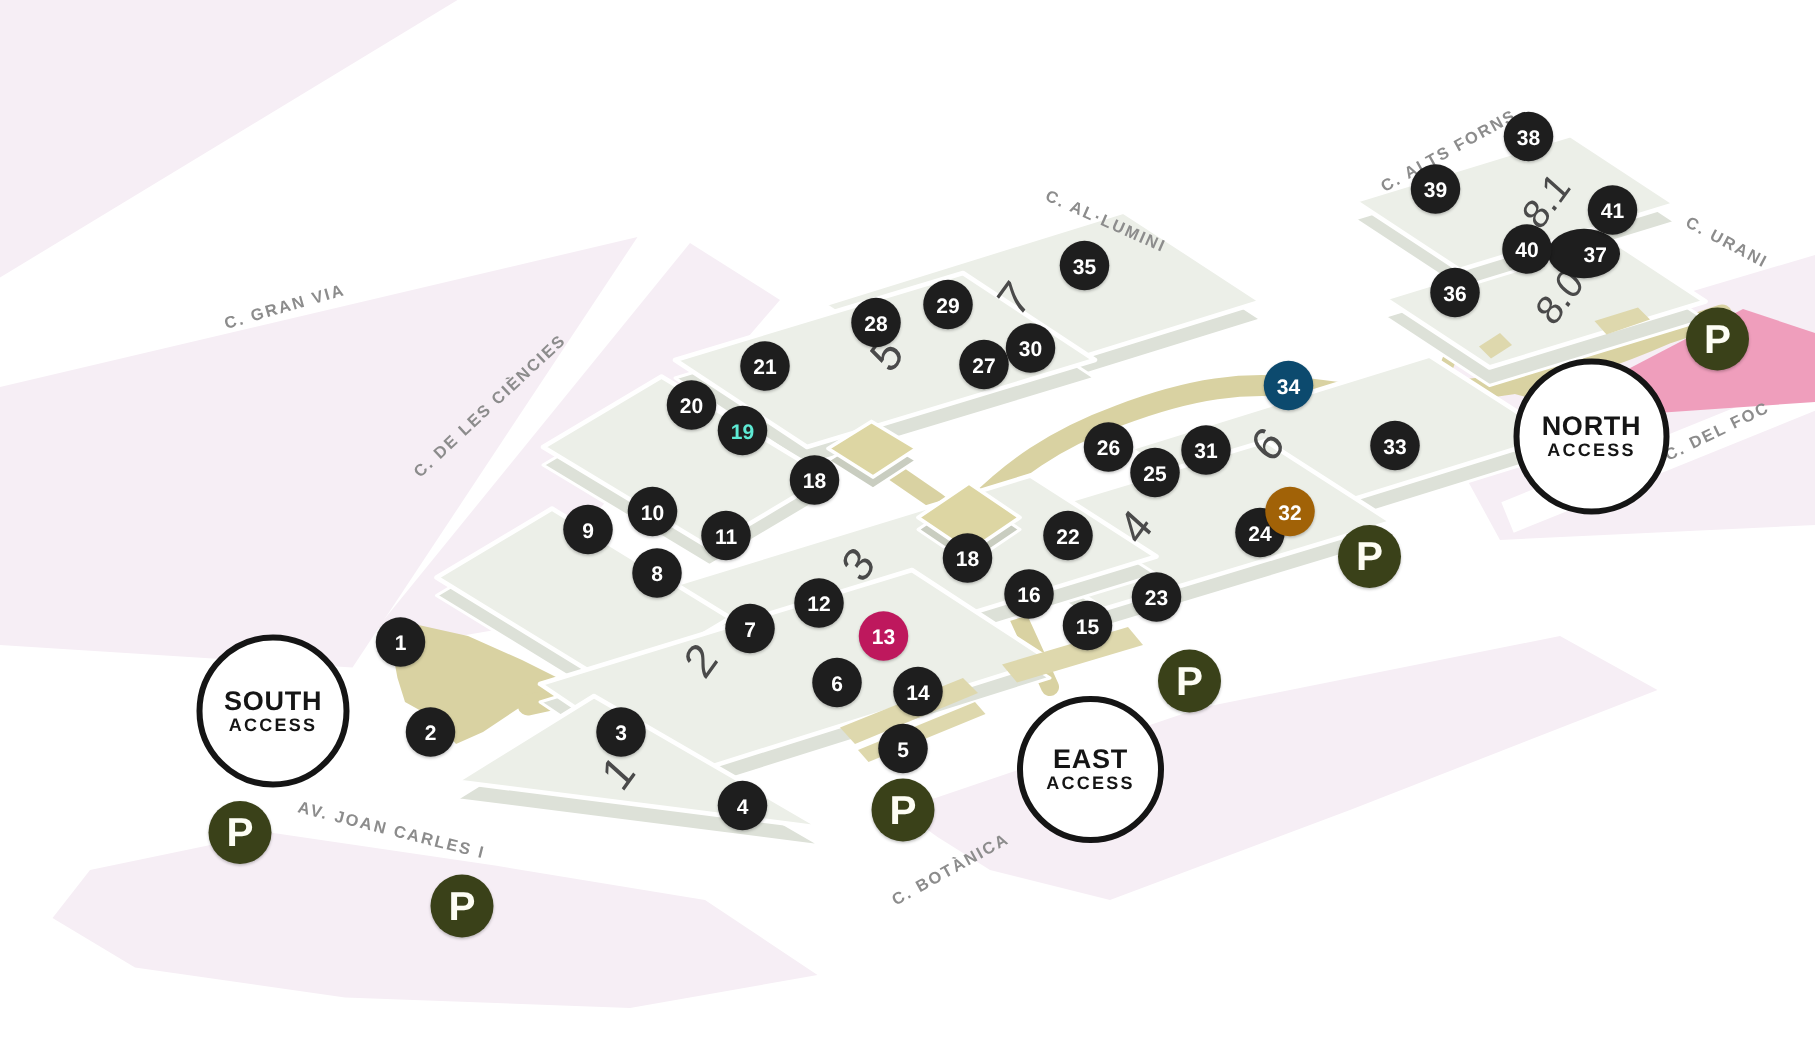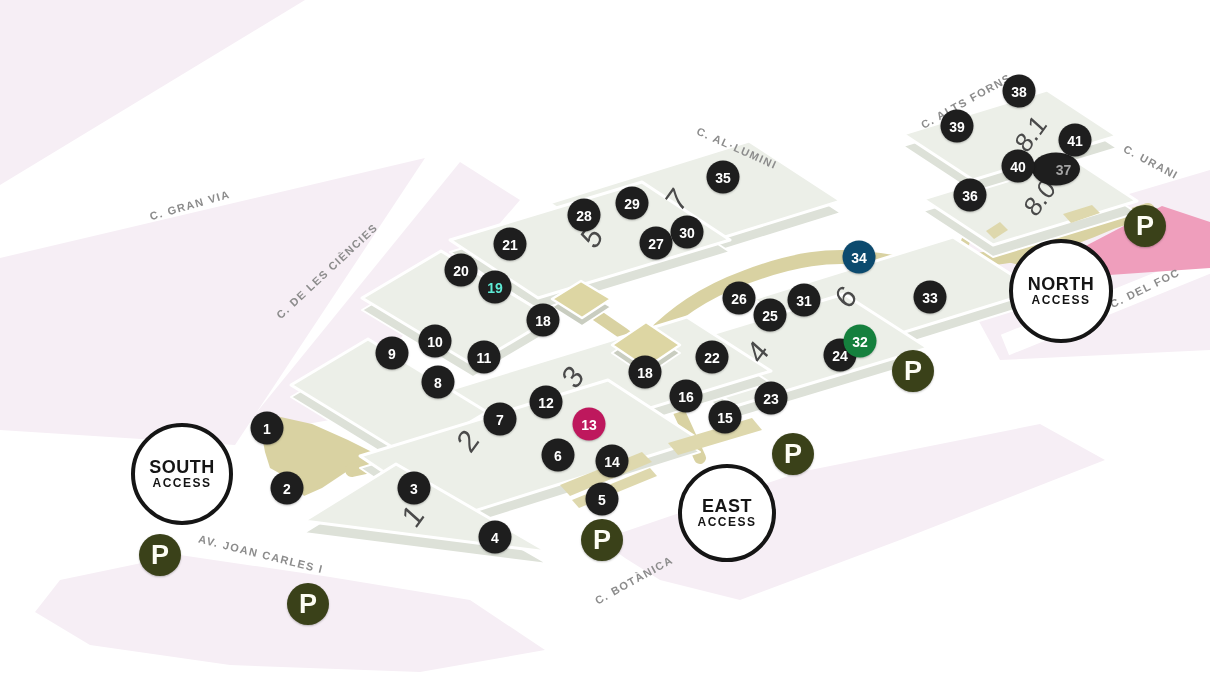--- a/index.html
+++ b/index.html
@@ -114,26 +114,26 @@
       <div class="marker" style="left: 712px; top: 357px; transform: translate(-50%, -50%); background: rgb(30, 30, 30); color: rgb(255, 255, 255);">22</div>
       <div class="marker" style="left: 771px; top: 398px; transform: translate(-50%, -50%); background: rgb(30, 30, 30); color: rgb(255, 255, 255);">23</div>
       <div class="marker" style="left: 840px; top: 355px; transform: translate(-50%, -50%); background: rgb(30, 30, 30); color: rgb(255, 255, 255);">24</div>
       <div class="marker" style="left: 770px; top: 315px; transform: translate(-50%, -50%); background: rgb(30, 30, 30); color: rgb(255, 255, 255);">25</div>
       <div class="marker" style="left: 739px; top: 298px; transform: translate(-50%, -50%); background: rgb(30, 30, 30); color: rgb(255, 255, 255);">26</div>
       <div class="marker" style="left: 642px; top: 243px; transform: translate(-50%, -50%); background: rgb(30, 30, 30); color: rgb(255, 255, 255); margin-left: 14px;">27</div>
       <div class="marker" style="left: 584px; top: 215px; transform: translate(-50%, -50%); background: rgb(30, 30, 30); color: rgb(255, 255, 255);">28</div>
       <div class="marker" style="left: 632px; top: 203px; transform: translate(-50%, -50%); background: rgb(30, 30, 30); color: rgb(255, 255, 255);">29</div>
       <div class="marker" style="left: 687px; top: 232px; transform: translate(-50%, -50%); background: rgb(30, 30, 30); color: rgb(255, 255, 255);">30</div>
       <div class="marker" style="left: 804px; top: 300px; transform: translate(-50%, -50%); background: rgb(30, 30, 30); color: rgb(255, 255, 255);">31</div>
-      <div class="marker" style="left: 860px; top: 341px; transform: translate(-50%, -50%); background: #15803d; color: rgb(255, 255, 255);">32</div>
+      <div class="marker" style="left: 860px; top: 341px; transform: translate(-50%, -50%); background: #a16207; color: rgb(255, 255, 255);">32</div>
       <div class="marker" style="left: 930px; top: 297px; transform: translate(-50%, -50%); background: rgb(30, 30, 30); color: rgb(255, 255, 255);">33</div>
       <div class="marker" style="left: 859px; top: 257px; transform: translate(-50%, -50%); background: #0c4a6e; color: rgb(255, 255, 255);">34</div>
       <div class="marker" style="left: 723px; top: 177px; transform: translate(-50%, -50%); background: rgb(30, 30, 30); color: rgb(255, 255, 255);">35</div>
       <div class="marker" style="left: 970px; top: 195px; transform: translate(-50%, -50%); background: rgb(30, 30, 30); color: rgb(255, 255, 255);">36</div>
-      <div class="marker" style="left: 1056px; top: 169px; transform: translate(-50%, -50%); background: rgb(30, 30, 30); color: #a3a3a3; padding-left: 15px;">37</div>
+      <div class="marker" style="left: 1056px; top: 169px; transform: translate(-50%, -50%); background: rgb(30, 30, 30); color: #ffffff; padding-left: 15px;">37</div>
       <div class="marker" style="left: 1019px; top: 91px; transform: translate(-50%, -50%); background: rgb(30, 30, 30); color: rgb(255, 255, 255);">38</div>
       <div class="marker" style="left: 957px; top: 126px; transform: translate(-50%, -50%); background: rgb(30, 30, 30); color: rgb(255, 255, 255);">39</div>
       <div class="marker" style="left: 1018px; top: 166px; transform: translate(-50%, -50%); background: rgb(30, 30, 30); color: rgb(255, 255, 255);">40</div>
       <div class="marker" style="left: 1075px; top: 140px; transform: translate(-50%, -50%); background: rgb(30, 30, 30); color: rgb(255, 255, 255);">41</div>
       <div class="parking" style="left: 160px; top: 555px; transform: translate(-50%, -50%); background: rgb(58, 65, 25);">P</div>
       <div class="parking" style="left: 308px; top: 604px; transform: translate(-50%, -50%); background: rgb(58, 65, 25);">P</div>
       <div class="parking" style="left: 602px; top: 540px; transform: translate(-50%, -50%); background: rgb(58, 65, 25);">P</div>
       <div class="parking" style="left: 793px; top: 454px; transform: translate(-50%, -50%); background: rgb(58, 65, 25);">P</div>
       <div class="parking" style="left: 913px; top: 371px; transform: translate(-50%, -50%); background: rgb(58, 65, 25);">P</div>
       <div class="parking" style="left: 1145px; top: 226px; transform: translate(-50%, -50%); background: rgb(58, 65, 25);">P</div>

